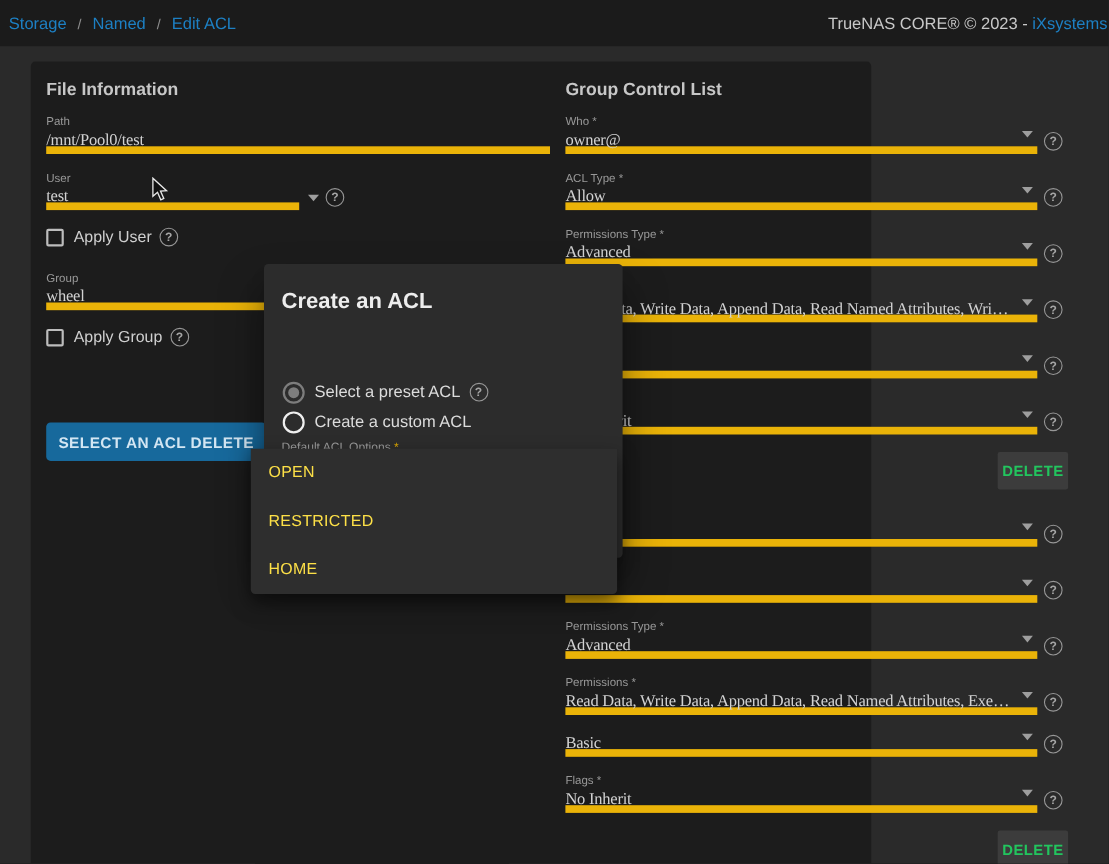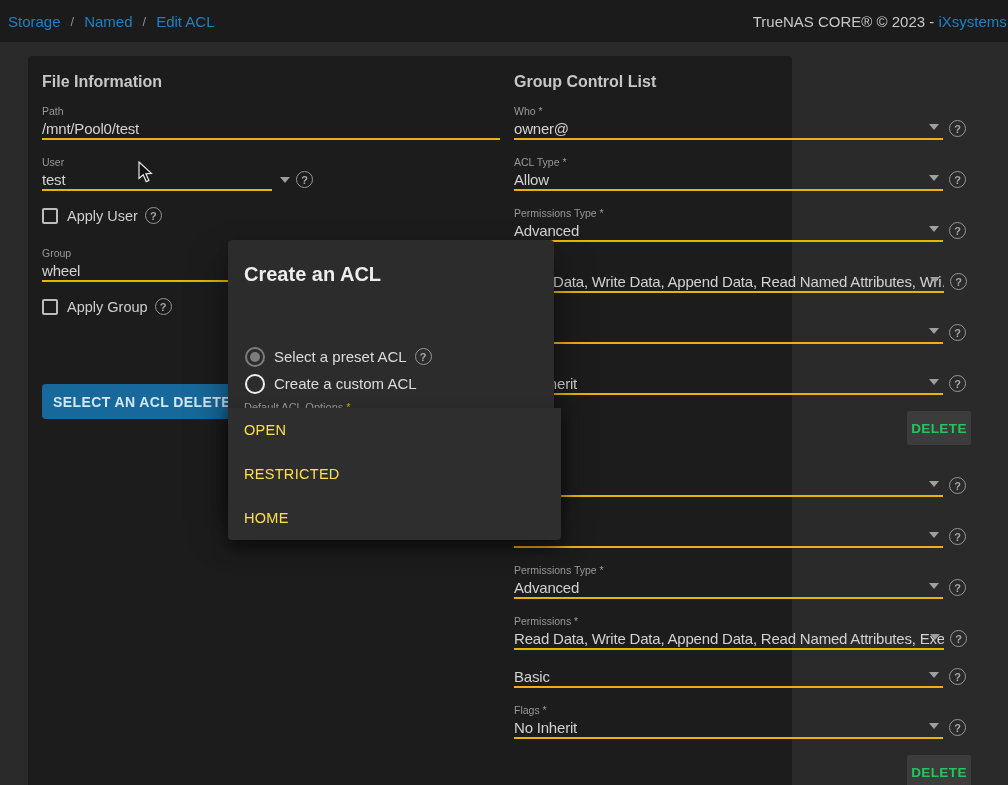--- a/index.html
+++ b/index.html
@@ -18,21 +18,21 @@
   
   .card { position:absolute; left:28px; top:56px; width:764px; height:729px; background:#1c1c1c;
           border-radius:4px 4px 0 0; display:flex; padding:16px 14px 0 14px; }
   .col-left  { width:458px; margin-right:14px; }
   .col-right { width:452px; }
   .section-title { font-size:16px; font-weight:bold; color:#c7c7c7; height:19px; line-height:19px; margin-bottom:14px; }
 
   .fblock { margin-bottom:16px; }
   .flabel { font-size:10.5px; color:#989898; height:13px; line-height:13px; display:block; }
   .fline  { display:flex; align-items:flex-end; }
-  .fvalue { position:relative; border-bottom:2px solid #eab308; height:22px; }
+  .fvalue { position:relative; border-bottom:7px solid #eab308; height:22px;font-family:Liberation Serif, serif; }
   .w-full { width:458px; }
   .w-med  { width:230px; }
   .w-acl  { width:430px; }
   .vtext  { display:block; font-size:15px; color:#d2d2d2; line-height:21px; height:21px;
             white-space:nowrap; overflow:hidden; letter-spacing:-0.2px; padding-right:2px; }
   .pad-caret .vtext { padding-right:20px; }
 
   .caret { width:0; height:0; border-left:5px solid transparent; border-right:5px solid transparent;
            border-top:6px solid #9e9e9e; display:inline-block; }
   .caret-in { position:absolute; right:4px; bottom:8px; }
@@ -52,21 +52,21 @@
                  font-family:"Liberation Sans", sans-serif; cursor:pointer; }
 
   .delrow { display:flex; justify-content:flex-end; }
   .delrow1 { margin-top:3px; margin-bottom:17px; }
   .delrow2 { margin-top:14px; }
   .delete-btn { width:64px; height:34px; background:#3c3c3c; border:none; border-radius:2px; color:#22c55e;
                 font-size:13.5px; font-weight:bold; letter-spacing:0.4px; margin-right:-5px;
                 font-family:"Liberation Sans", sans-serif; cursor:pointer; }
 
   
-  .dialog { position:absolute; left:228px; top:240px; width:326px; height:267px; background:#2c2c2c;
+  .dialog { position:absolute; left:240px; top:240px; width:326px; height:267px; background:#2c2c2c;
             border-radius:4px; box-shadow:0 11px 15px -7px rgba(0,0,0,.5), 0 24px 38px 3px rgba(0,0,0,.35);
             z-index:10; }
   .dialog-title { margin:22px 16px 0 16px; font-size:20px; font-weight:bold; color:#ededed; line-height:24px; }
   .radios { margin:57px 16px 0 17px; }
   .radiorow { display:flex; align-items:center; height:27px; cursor:pointer; }
   .radio { width:20px; height:20px; border-radius:50%; flex:none; display:flex; align-items:center; justify-content:center; }
   .radio-dim { border:2px solid #7d7d7d; }
   .radio-dot { width:10px; height:10px; border-radius:50%; background:#7d7d7d; }
   .radio-on-label { color:#d9d9d9; }
   .radio-off { border:2px solid #efefef; }

